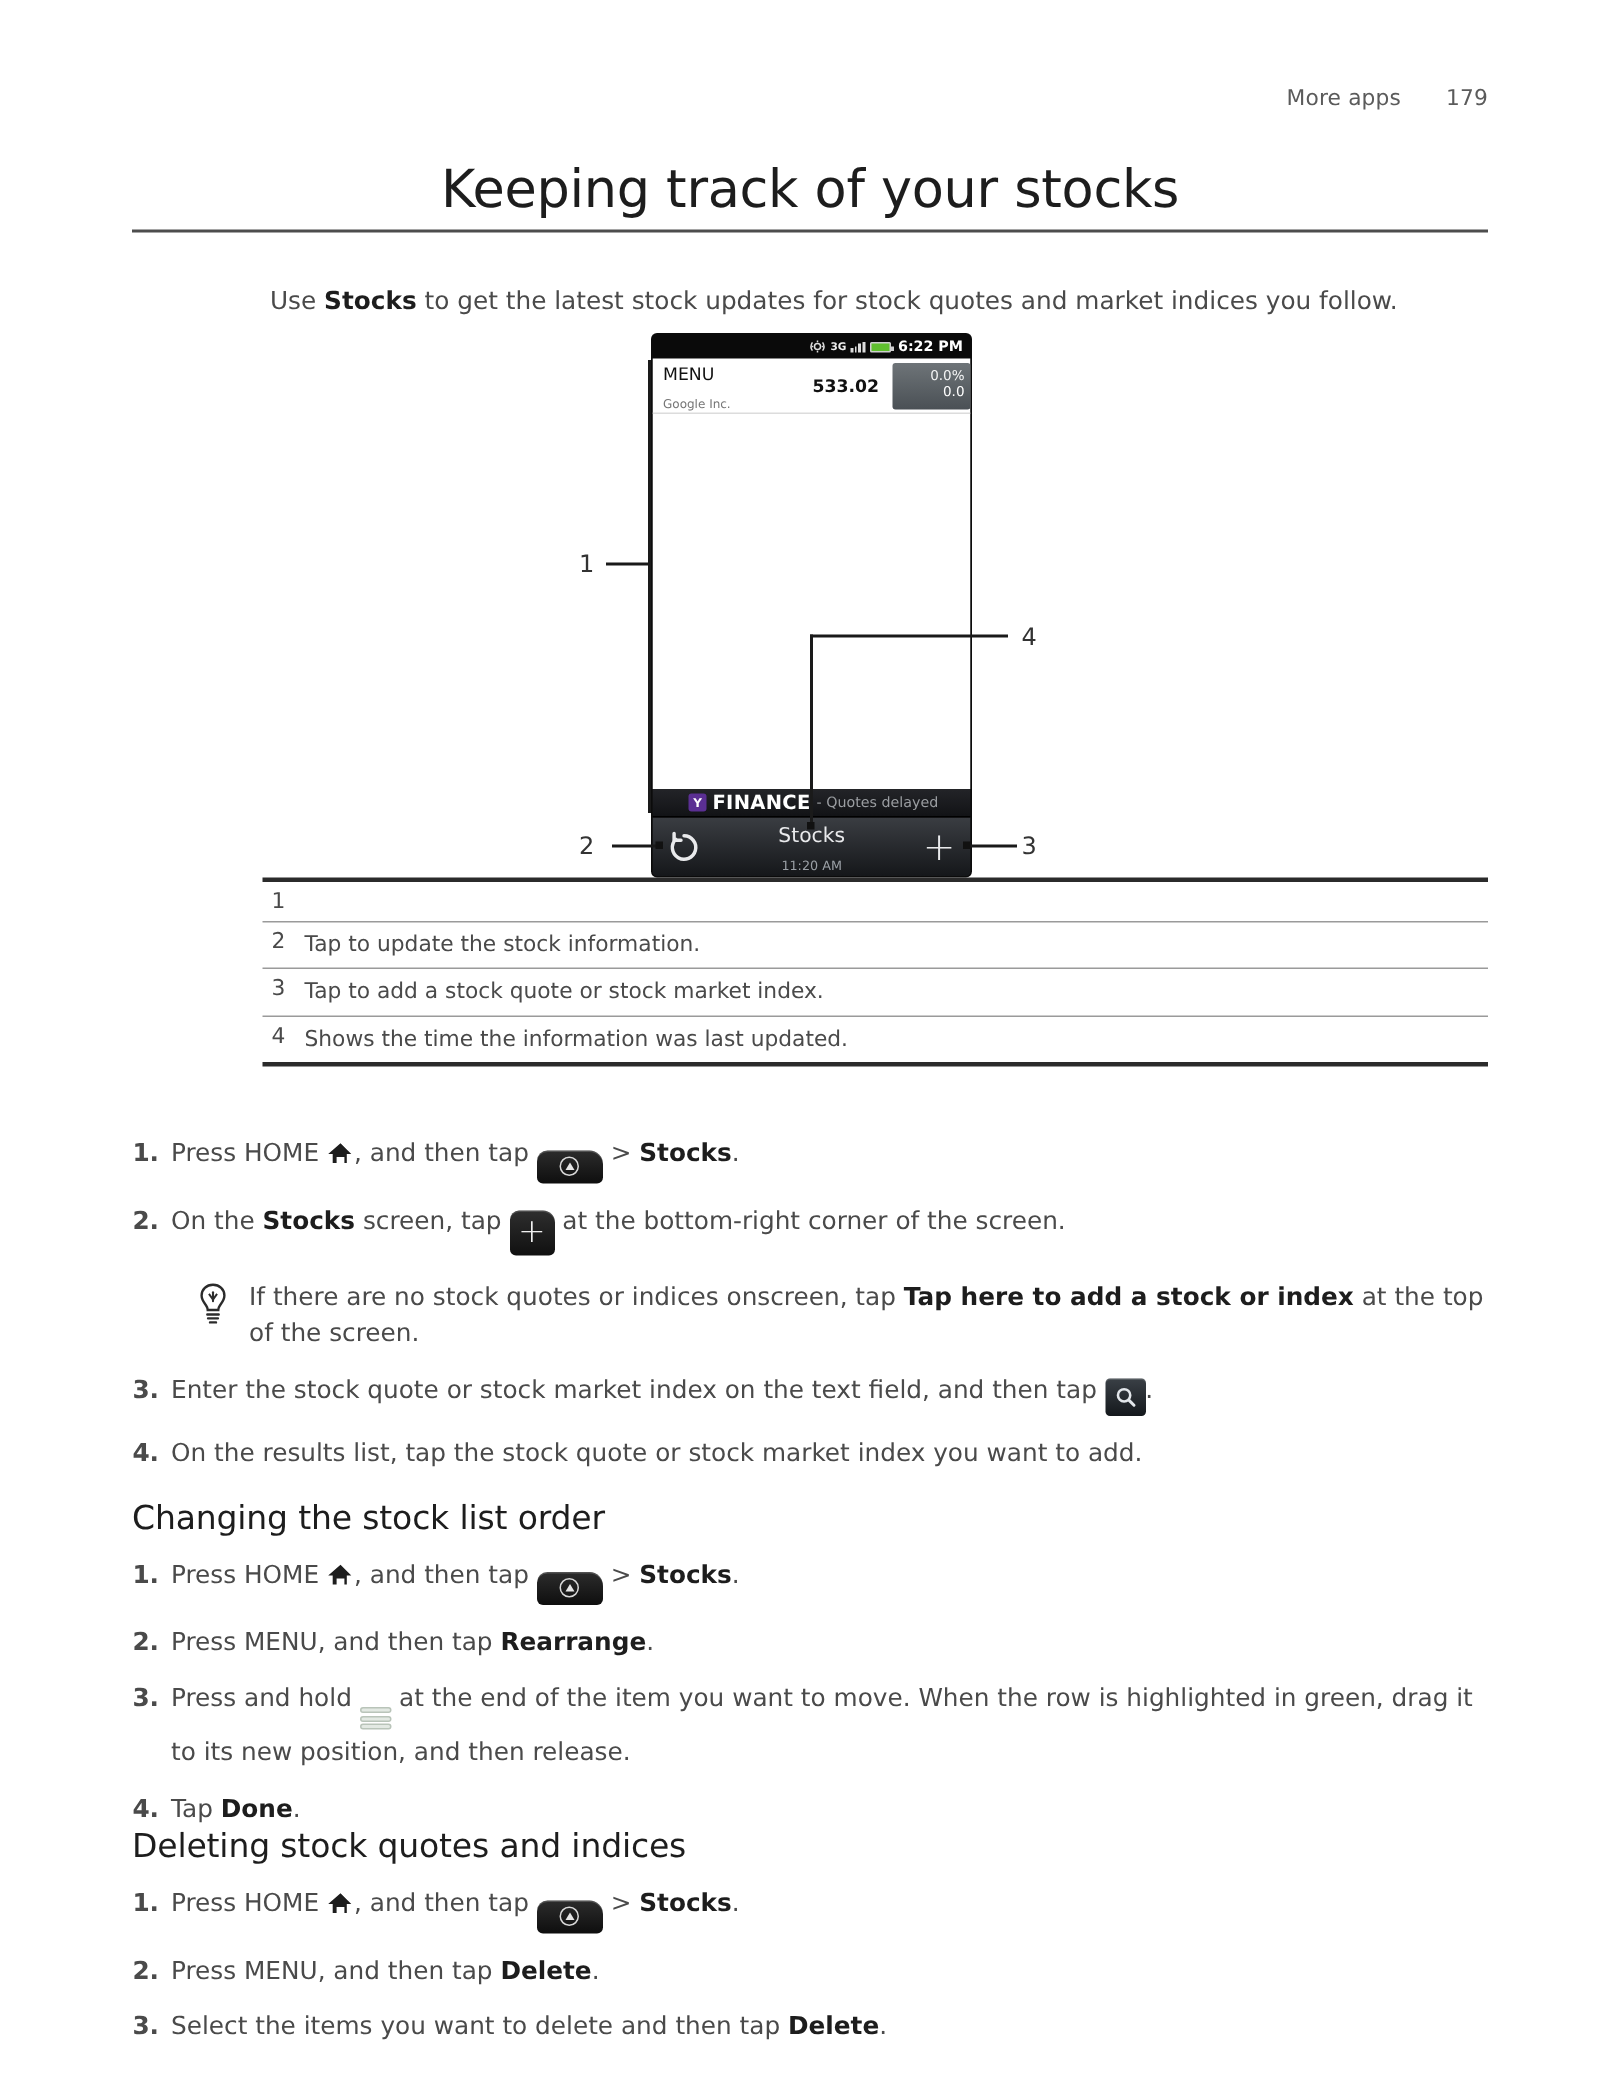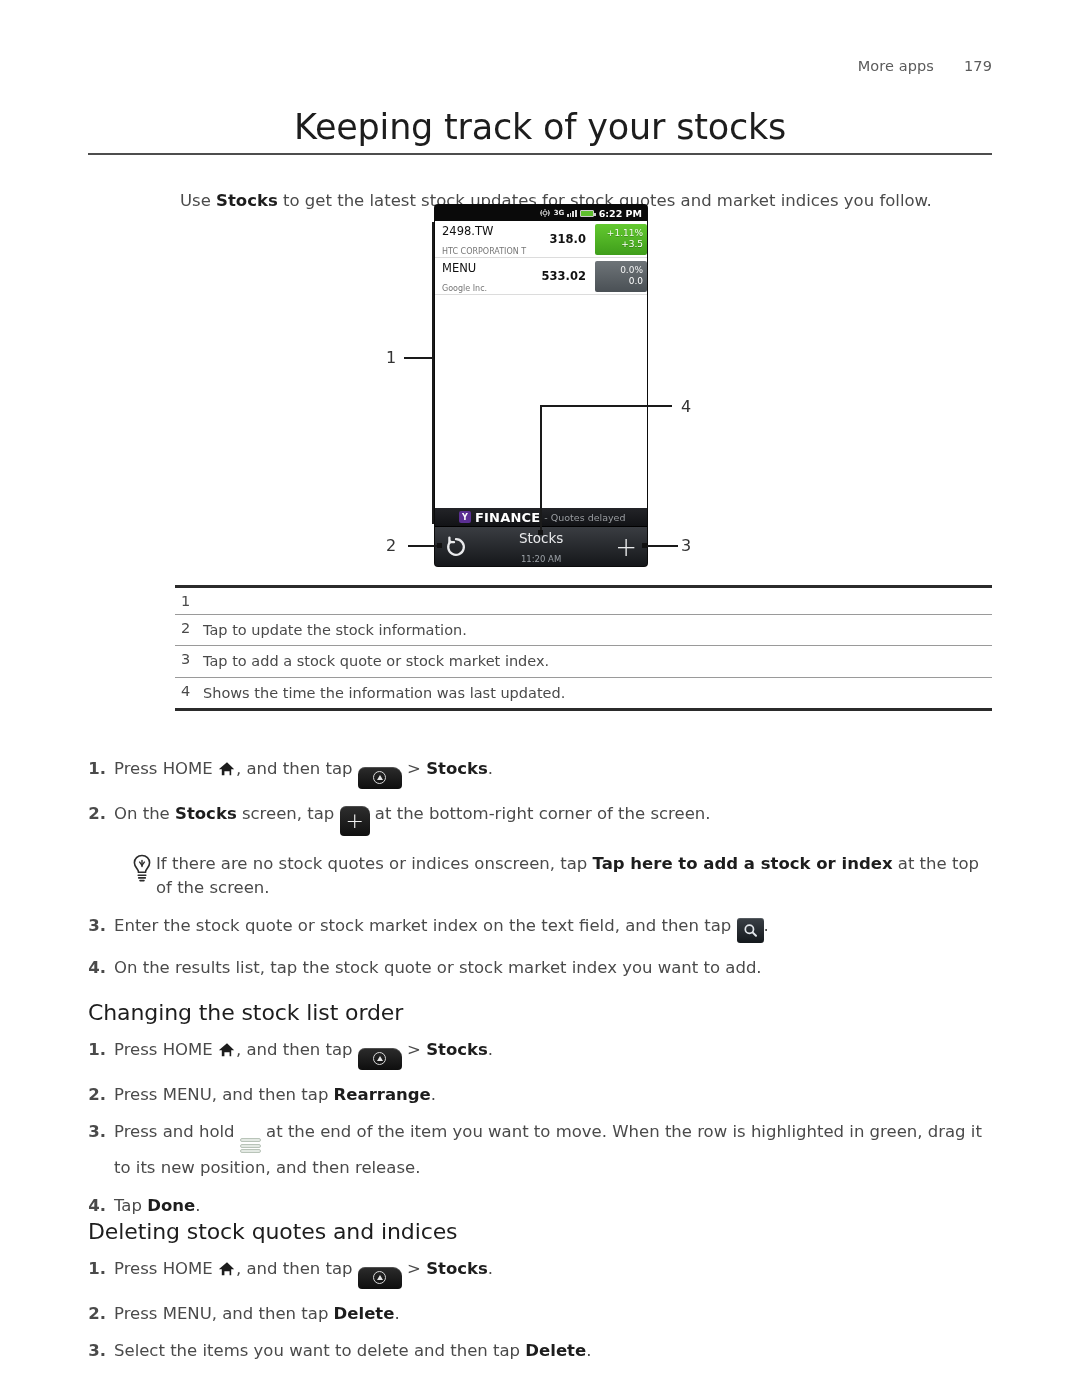--- a/index.html
+++ b/index.html
@@ -31,21 +31,21 @@
   .title-rule{ height:2.5px; background:#4d4d4d; width:100%; }
 
   
   .intro{
     position:absolute; top:172px; left:180px; width:812px;
     font-size:16.5px; color:#4a4a4a; line-height:1.45;
   }
   .intro b{ color:#1d1d1d; font-weight:700; }
 
   
-  .figure{ position:absolute; top:205px; left:0; width:1080px; height:365px; }
+  .figure{ position:absolute; top:223px; left:0; width:1080px; height:365px; }
 
   .phone{
     position:absolute; left:435px; top:0px; width:212px; height:361px;
     background:#111; border-radius:3px;
     box-shadow:0 0 0 1px #0b0b0b;
     overflow:hidden;
     display:flex; flex-direction:column;
   }
   .statusbar{
     height:16px; background:#0a0a0a; display:flex; align-items:center;
@@ -174,21 +174,21 @@
     box-shadow:inset 0 1px 0 rgba(255,255,255,.14);
   }
   .ic-drag{
     width:21px;height:20px; vertical-align:-5px;
     display:inline-flex;flex-direction:column;justify-content:center;gap:1.5px;
   }
   .ic-drag i{ display:block;height:4px;border-radius:2px;background:#e3e9e3;border:1px solid #b9c4b9;}
 
   
   .tip{
-    display:flex; align-items:flex-start; 
+    display:flex; align-items:flex-start; gap:10px;
     font-size:16.5px; color:#4a4a4a; line-height:1.5;
   }
   .tip b{ color:#1d1d1d; font-weight:700; }
   .bulb{ width:26px; flex:none; margin-top:2px; }
 </style>
 </head>
 <body>
 
 <div class="page-header">
   <span>More apps</span>
@@ -225,31 +225,20 @@
           <i></i>
           <i></i>
         </span>
       <span class="sb-batt"></span>
       <span class="sb-time">6:22 PM</span>
     </div>
 
     <div class="stock-list">
       <div class="stock-row">
         <span class="stock-names">
-          <span class="stock-sym">2498.TW</span><br>
-          <span class="stock-co">HTC CORPORATION T</span>
-        </span>
-        <span class="stock-price">318.0</span>
-        <span class="badge up">
-          <span class="pct">+1.11%</span>
-          <span class="chg">+3.5</span>
-        </span>
-      </div>
-      <div class="stock-row">
-        <span class="stock-names">
           <span class="stock-sym">MENU</span><br>
           <span class="stock-co">Google Inc.</span>
         </span>
         <span class="stock-price">533.02</span>
         <span class="badge flat">
           <span class="pct">0.0%</span>
           <span class="chg">0.0</span>
         </span>
       </div>
     </div>

